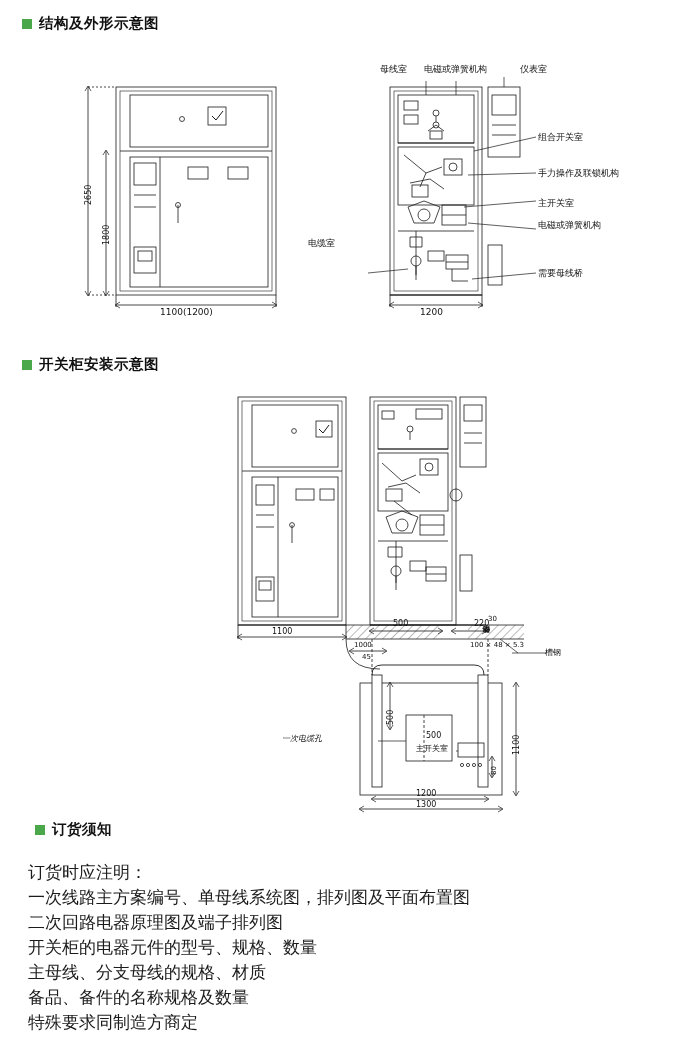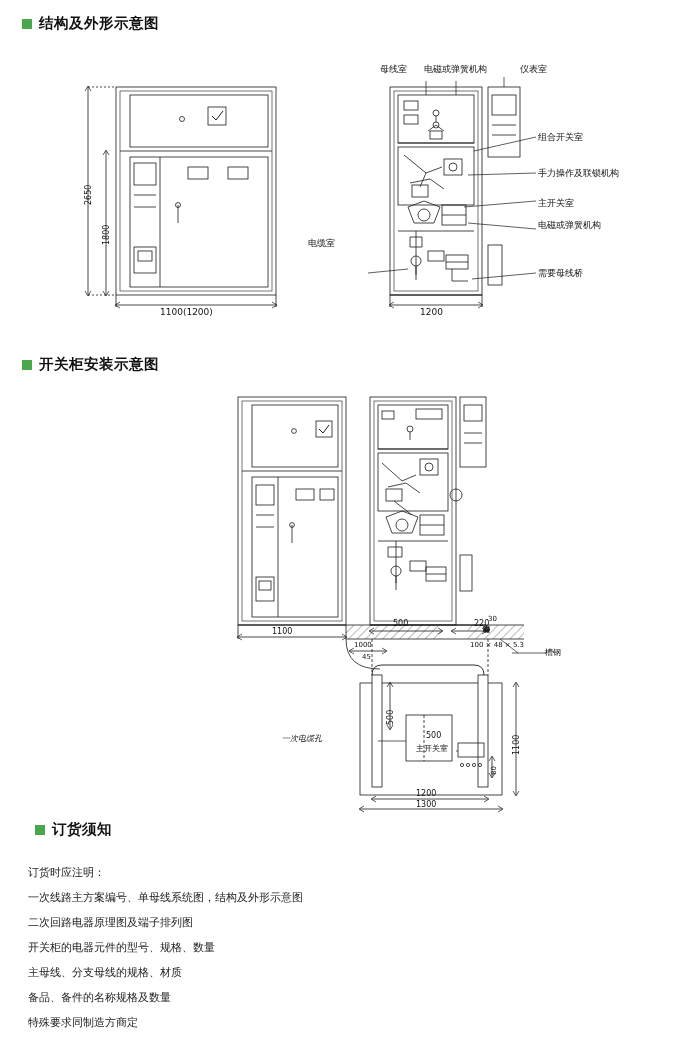--- a/index.html
+++ b/index.html
@@ -63,21 +63,21 @@
   }
 
   
   #order-list {
     position: absolute;
     left: 28px;
     top: 860px;
     width: 640px;
   }
   #order-list .line {
-    font-size: 11px;
+    font-size: 17px;
     line-height: 25px;
     color: #1b1b1b;
   }
 
   svg { display: block; }
   .drw { position: absolute; }
 </style>
 </head>
 <body>
 
@@ -378,21 +378,21 @@
     <div class="lbl xs vert" style="left:262px; top:224px; height:30px;">基础型钢</div>
   </div>
 
   <div class="section-head" id="head-order">
     <span class="bullet"></span>
     <span>订货须知</span>
   </div>
 
   <div id="order-list">
     <div class="line">订货时应注明：</div>
-    <div class="line">一次线路主方案编号、单母线系统图，结构及外形示意图</div>
+    <div class="line">一次线路主方案编号、单母线系统图，排列图及平面布置图</div>
     <div class="line">二次回路电器原理图及端子排列图</div>
     <div class="line">开关柜的电器元件的型号、规格、数量</div>
     <div class="line">主母线、分支母线的规格、材质</div>
     <div class="line">备品、备件的名称规格及数量</div>
     <div class="line">特殊要求同制造方商定</div>
   </div>
 
 </div>
 
 </body></html>

